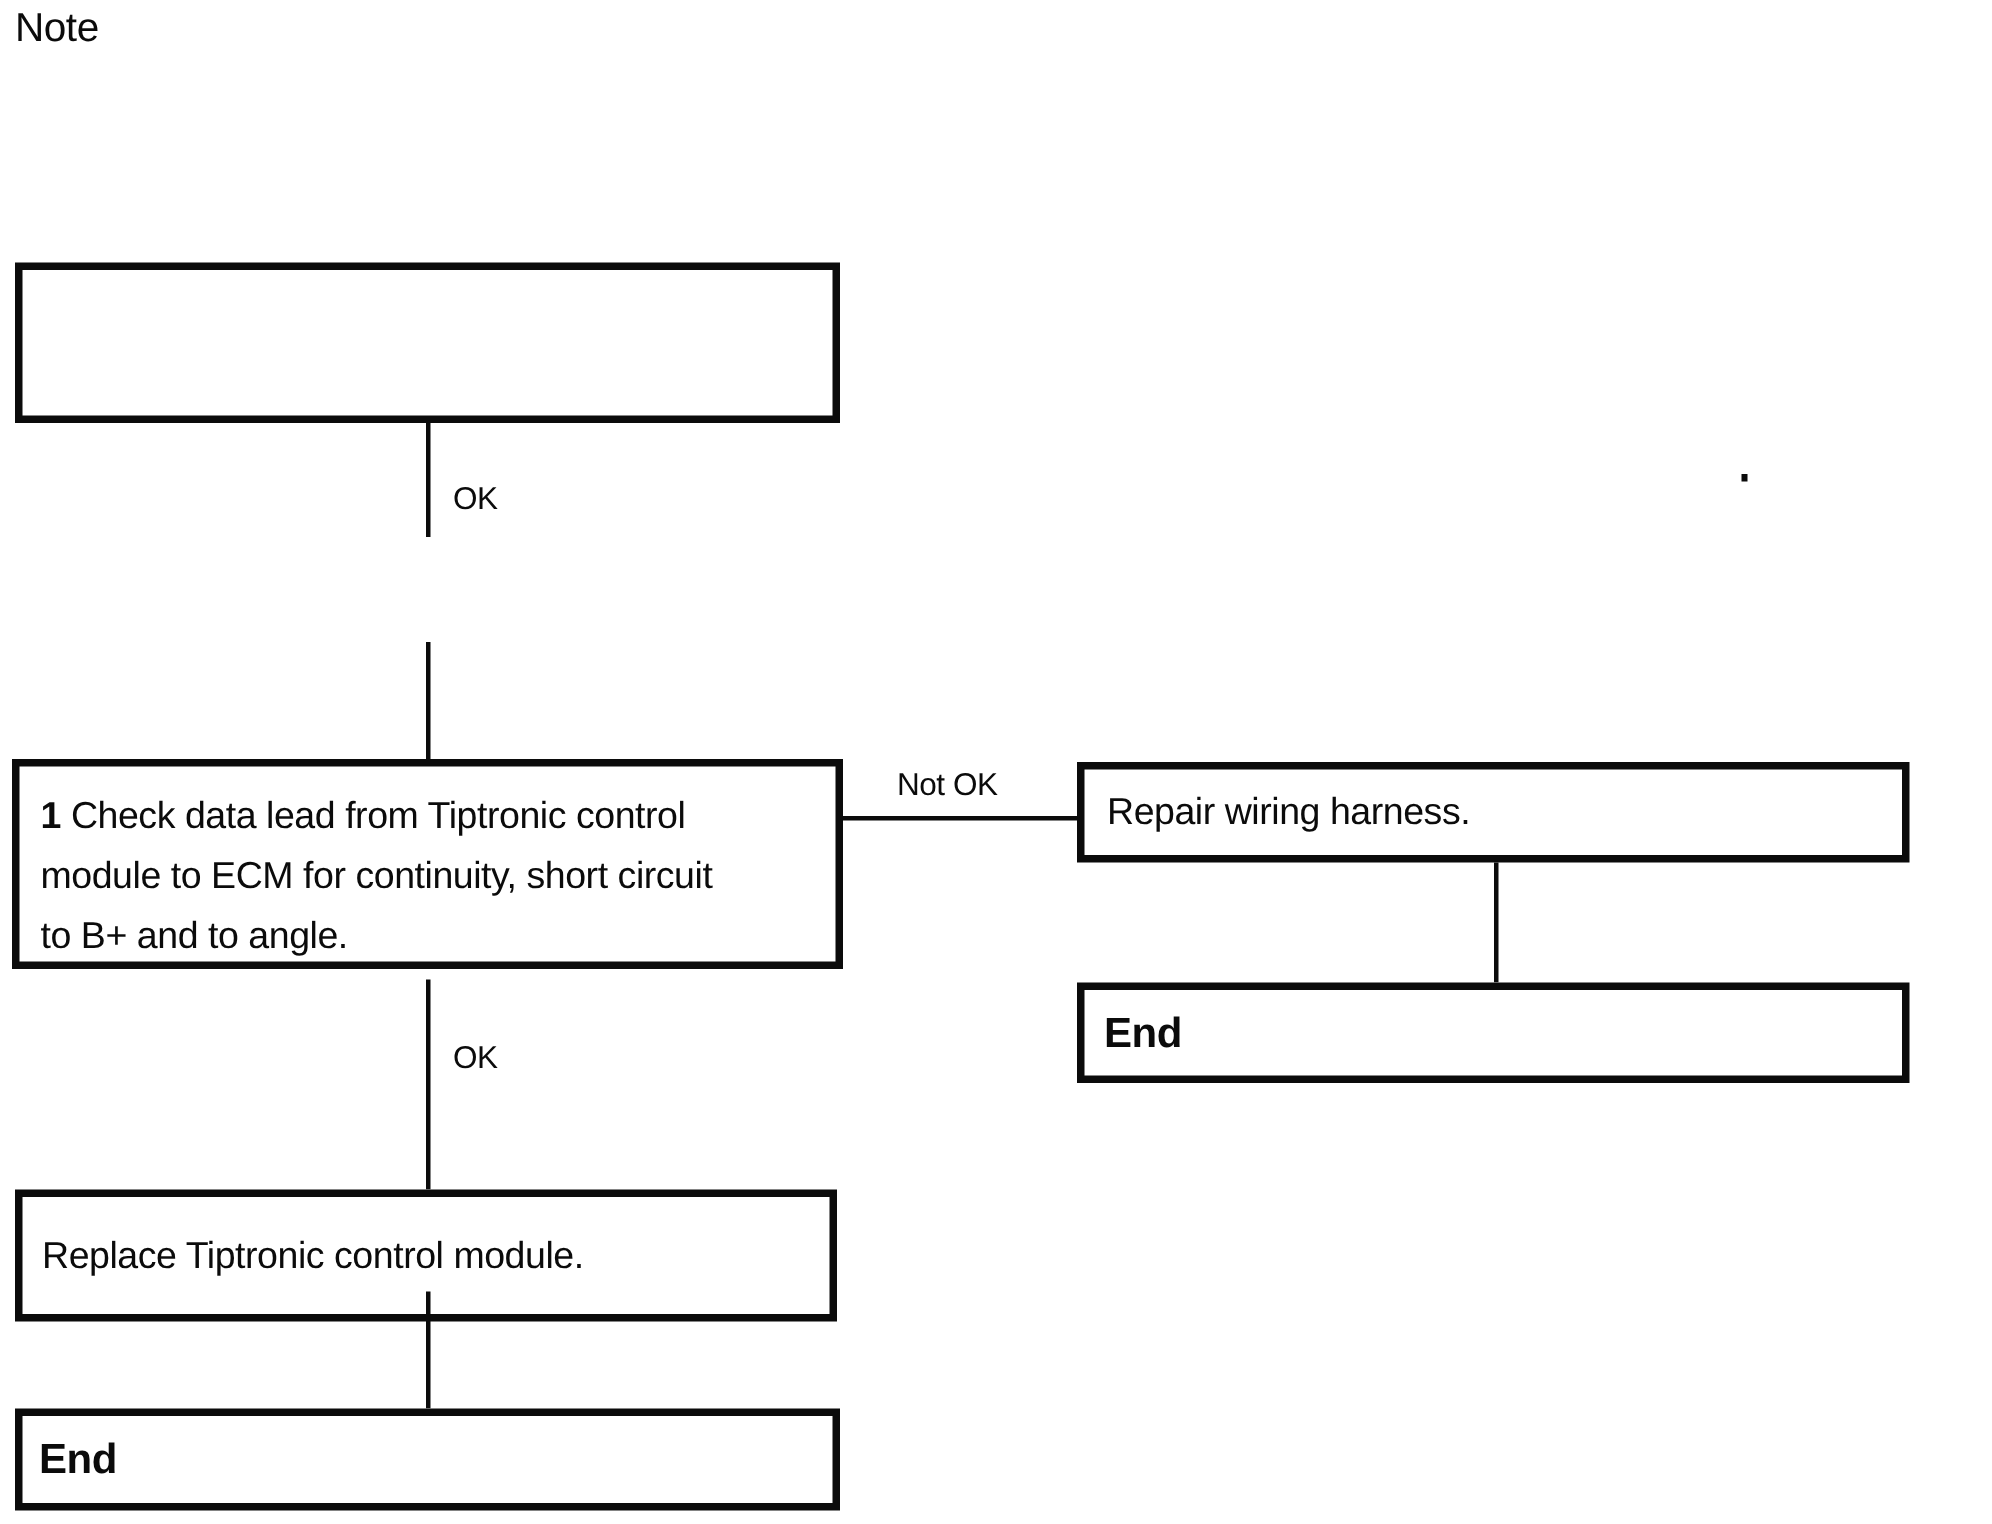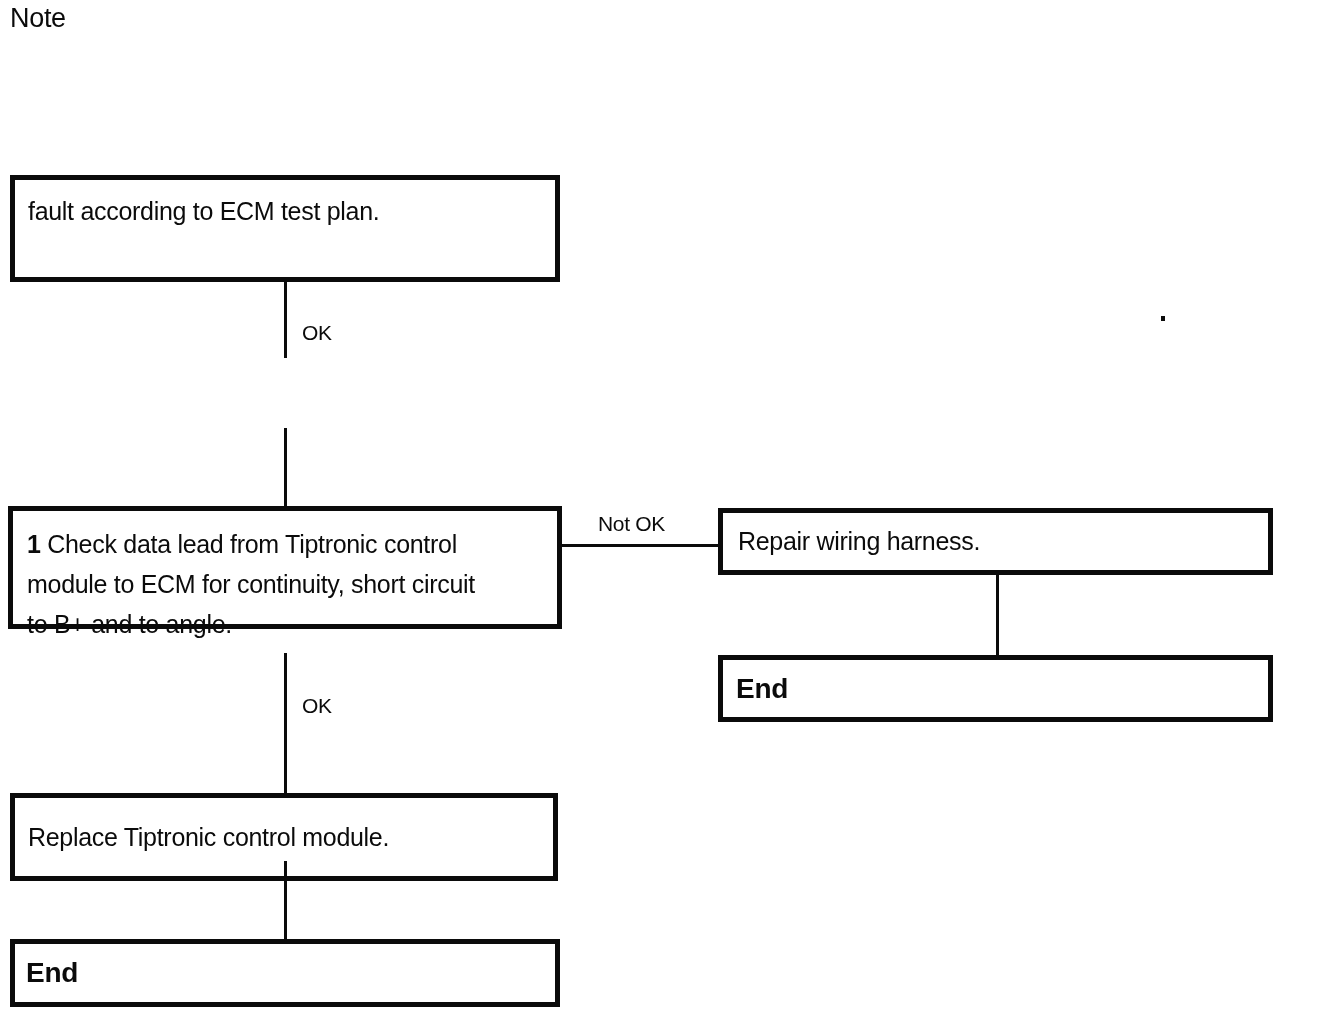--- a/index.html
+++ b/index.html
@@ -17,21 +17,21 @@
     position:absolute; left:10px; top:83px;
     font-size:25px; letter-spacing:-0.4px; white-space:nowrap;
   }
   .box {
     position:absolute; box-sizing:border-box;
     border:5px solid var(--ink,#0b0b0b); background:#ffffff;
     font-size:25px; letter-spacing:-0.3px;
   }
   .box .line { display:block; white-space:nowrap; line-height:40px; }
   .b-read    { left:10px;  top:175px; width:550px; height:107px; padding:11px 8px 0 13px; }
-  .b-check   { left:8px;   top:506px; width:554px; height:123px; padding:13px 24px 0 14px; }
+  .b-check   { left:8px;   top:506px; width:554px; height:140px; padding:13px 24px 0 14px; }
   .b-repair  { left:718px; top:508px; width:555px; height:67px;  display:flex; align-items:center; padding-left:15px;text-align:right; }
   .b-endr    { left:718px; top:655px; width:555px; height:67px;  display:flex; align-items:center; padding-left:13px; font-weight:bold; font-size:28px; }
   .b-replace { left:10px;  top:793px; width:548px; height:88px;  display:flex; align-items:center; padding-left:13px; }
   .b-endl    { left:10px;  top:939px; width:550px; height:68px;  display:flex; align-items:center; padding-left:11px; font-weight:bold; font-size:28px; }
   .vline, .hline { position:absolute; background:var(--ink,#0b0b0b); }
   .v-a1 { left:284px; top:282px; width:3px; height:76px; }
   .v-a2 { left:284px; top:428px; width:3px; height:78px; }
   .v-b  { left:284px; top:653px; width:3px; height:140px; }
   .v-c  { left:284px; top:861px; width:3px; height:78px; }
   .v-r  { left:996px; top:575px; width:3px; height:80px; }
@@ -44,21 +44,20 @@
   .speck { position:absolute; left:1161px; top:316px; width:4px; height:5px; background:var(--ink,#0b0b0b); }
 </style>
 </head>
 <body>
 
 <div class="page">
 
   <div class="note-heading">Note</div>
 
   <div class="box b-read">
-    <span class="line">fault according to ECM test plan.</span>
   </div>
 
   <div class="vline v-a1"></div>
   <div class="edge-label l-ok1">OK</div>
   <div class="vline v-a2"></div>
 
   <div class="box b-check">
     <span class="line"><span class="bold-num">1</span> <span>Check data lead from Tiptronic control</span></span>
     <span class="line">module to ECM for continuity, short circuit</span>
     <span class="line">to B+ and to angle.</span>

